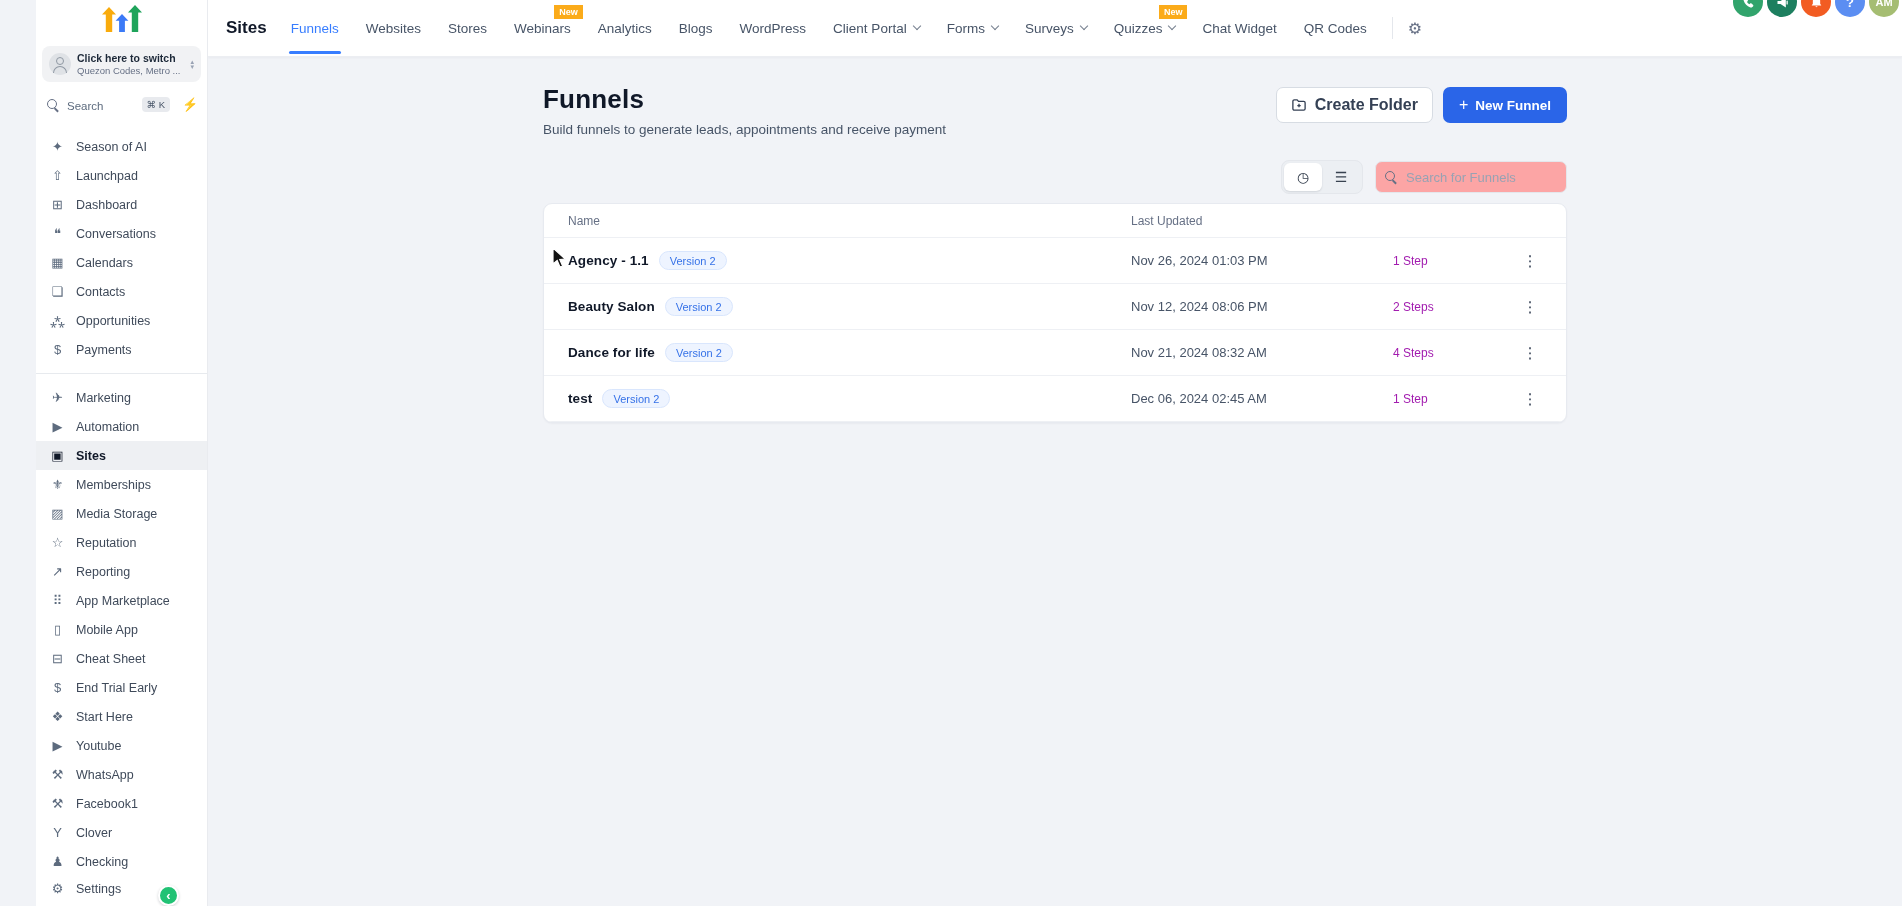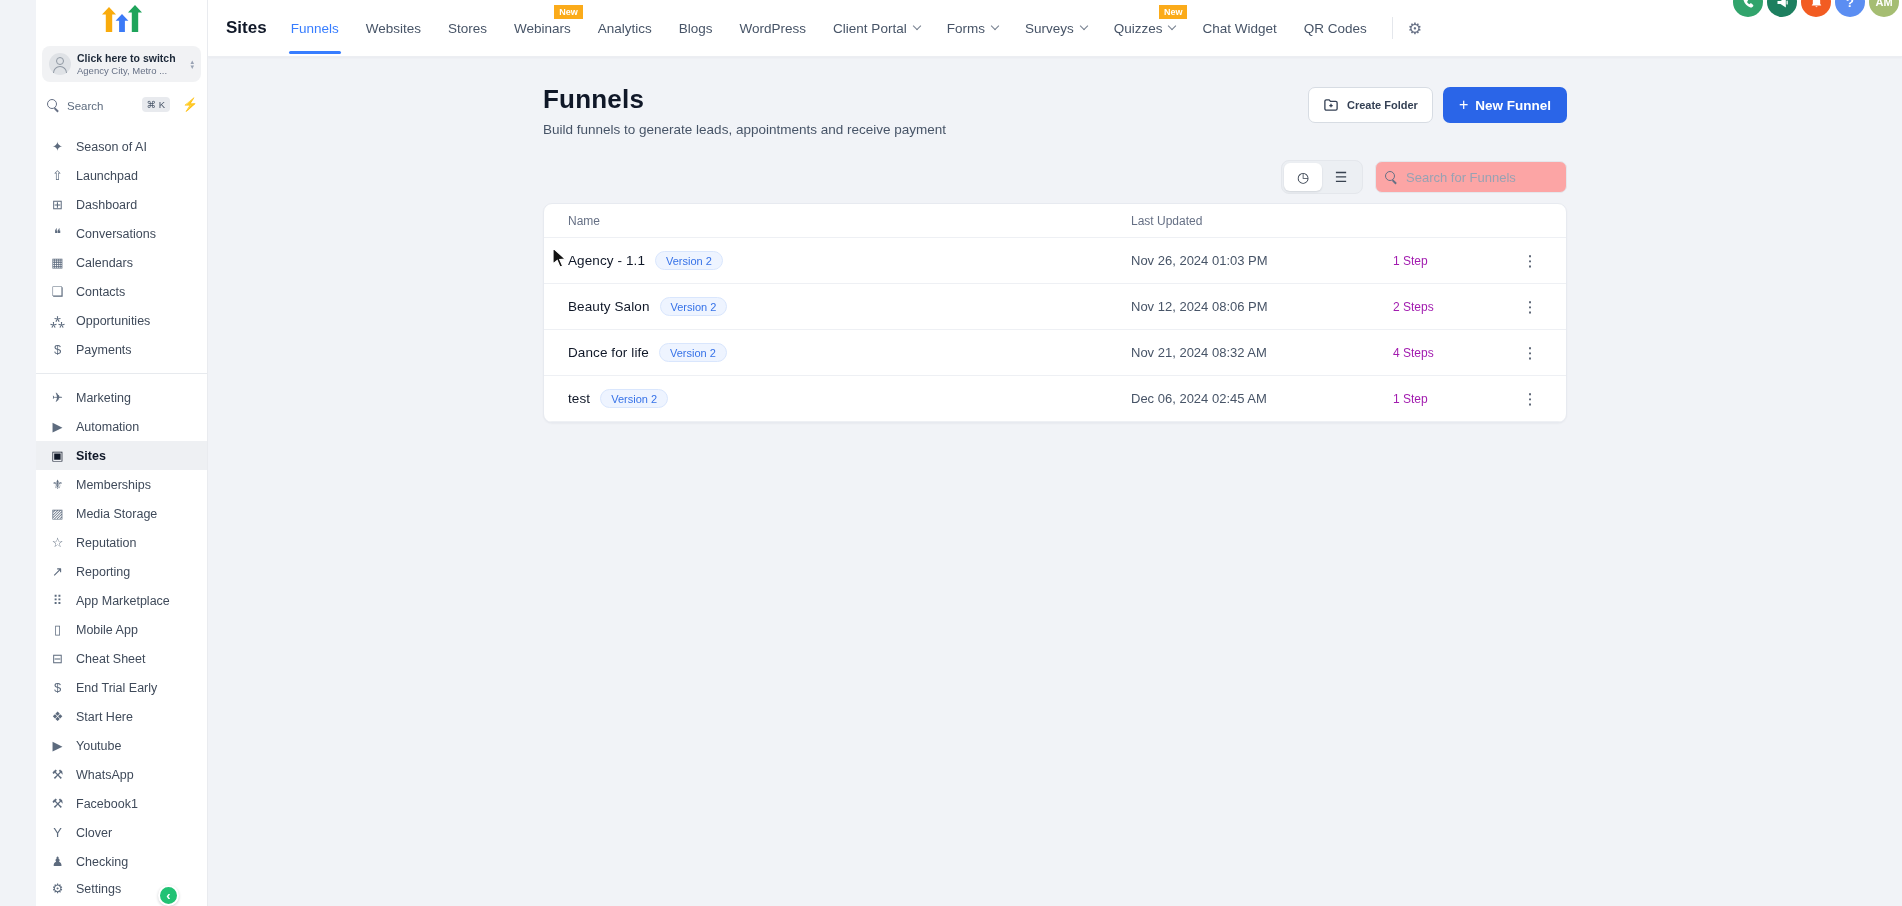--- a/index.html
+++ b/index.html
@@ -60,40 +60,40 @@
   .c-help  { background:#5b8ef2; }
   .c-avatar{ background:#a5bd72; font-size:11px; }
 
   
   .content { flex:1; overflow:auto; }
   .container { width:1024px; margin:0 auto; }
   .page-head { display:flex; justify-content:space-between; align-items:flex-start; padding-top:27px; }
   .page-head h1 { font-size:26px; font-weight:600; color:#101828; margin-bottom:7px; letter-spacing:.2px; }
   .page-sub { font-size:13.5px; color:#475467; }
   .head-actions { display:flex; gap:10px; padding-top:3px; }
-  .btn-light { height:36px; padding:0 14px; background:#fff; border:1px solid #d7dce3; border-radius:7px; font-size:11px; font-weight:600; color:#344054; display:flex; align-items:center; gap:8px; cursor:pointer; font-family:inherit; }
+  .btn-light { height:36px; padding:0 14px; background:#fff; border:1px solid #d7dce3; border-radius:7px; font-size:16px; font-weight:600; color:#344054; display:flex; align-items:center; gap:8px; cursor:pointer; font-family:inherit; }
   .btn-primary { height:36px; padding:0 16px; background:#2a65e8; border:none; border-radius:7px; font-size:13.5px; font-weight:600; color:#fff; display:flex; align-items:center; gap:7px; cursor:pointer; font-family:inherit; }
   .btn-primary .plus { font-size:16px; font-weight:500; line-height:1; }
   .toolbar { display:flex; justify-content:flex-end; align-items:center; gap:12px; margin-top:23px; }
   .seg { display:flex; background:#eceff3; border:1px solid #e4e7ec; border-radius:8px; padding:2px; }
   .seg-btn { width:38px; height:28px; border:none; background:transparent; border-radius:6px; color:#384250; display:flex; align-items:center; justify-content:center; cursor:pointer; font-size:14px; }
   .seg-btn.selected { background:#fff; box-shadow:0 1px 2px rgba(16,24,40,.12); }
   .f-search { width:192px; height:32px; background:#fca5a5; border:1px solid #e4e7ec; border-radius:7px; position:relative; }
   .f-search .mag { left:9px; top:9px; }
   .f-search .mag::before { border-color:#667085; }
   .f-search input { width:100%; height:100%; border:none; outline:none; background:transparent; padding:0 10px 0 30px; font-size:13px; color:#344054; font-family:inherit; }
   .f-search input::placeholder { color:#98a2b3; }
   .breadcrumb { margin-top:19px; font-size:12.5px; color:#475467; cursor:pointer; padding-left:2px; }
   .card { margin-top:9px; background:#fff; border:1px solid #e7eaf0; border-radius:9px; overflow:hidden; box-shadow:0 1px 2px rgba(16,24,40,.04); margin-bottom:40px; }
   .thead, .trow { display:grid; grid-template-columns:563px 262px 119px 1fr; align-items:center; padding:0 24px; }
   .thead { height:34px; border-bottom:1px solid #eef0f4; }
   .thead span { font-size:12px; color:#667085; font-weight:500; }
   .trow { height:46px; border-bottom:1px solid #eef0f4; cursor:pointer; }
   .cell-name { display:flex; align-items:center; gap:10px; }
-  .fname { font-size:13.5px; font-weight:400; color:#101828; letter-spacing:.1px; }
+  .fname { font-size:13.5px; font-weight:700; color:#101828; letter-spacing:.1px; }
   .pill { background:#eef4ff; border:1px solid #d9e6fd; color:#3672e8; font-size:11px; font-weight:500; padding:2.5px 10px; border-radius:999px; white-space:nowrap;text-align:right; }
   .cell-updated { font-size:13px; color:#475467; }
   .cell-steps { font-size:12px; color:#a21caf; font-weight:500; }
   .cell-kebab { justify-self:end; color:#344054; font-size:15px; width:24px; height:24px; display:flex; align-items:center; justify-content:center; border-radius:4px; cursor:pointer; }
   .tfoot { display:flex; justify-content:flex-end; align-items:center; gap:8px; height:50px; padding:0 18px; }
   .pg-btn { height:29px; padding:0 12px; background:#fff; border:1px solid #e4e7ec; border-radius:6px; font-size:12.5px; color:#9aa3b2; cursor:pointer; font-family:inherit; }
   .pg-num { height:29px; min-width:29px; background:#fff; border:1px solid #84a9f5; border-radius:6px; font-size:12.5px; color:#2a65e8; cursor:pointer; padding:0 10px; font-family:inherit; }
   .cursor { position:absolute; left:552px; top:247px; z-index:50; pointer-events:none; }
 </style>
 </head>
@@ -107,21 +107,21 @@
         <path d="M13 5 L20 12.5 H16.2 V30 H9.8 V12.5 H6 Z" fill="#F9AB0C"></path>
         <path d="M26 12 L32.4 18.8 H28.9 V30 H23.1 V18.8 H19.6 Z" fill="#3B7AF7"></path>
         <path d="M39 3 L46 10.5 H42.2 V30 H35.8 V10.5 H32 Z" fill="#1FA45B"></path>
       </svg>
     </div>
 
     <div class="switcher">
       <span class="sw-avatar"></span>
       <div class="sw-text">
         <div class="sw-title">Click here to switch</div>
-        <div class="sw-sub">Agency City, Metro ...</div>
+        <div class="sw-sub">Quezon Codes, Metro ...</div>
       </div>
       <span class="sw-carets">
           <span>▴</span>
           <span>▾</span>
         </span>
     </div>
 
     <div class="searchrow">
       <div class="sb-search">
         <span class="mag"></span>

